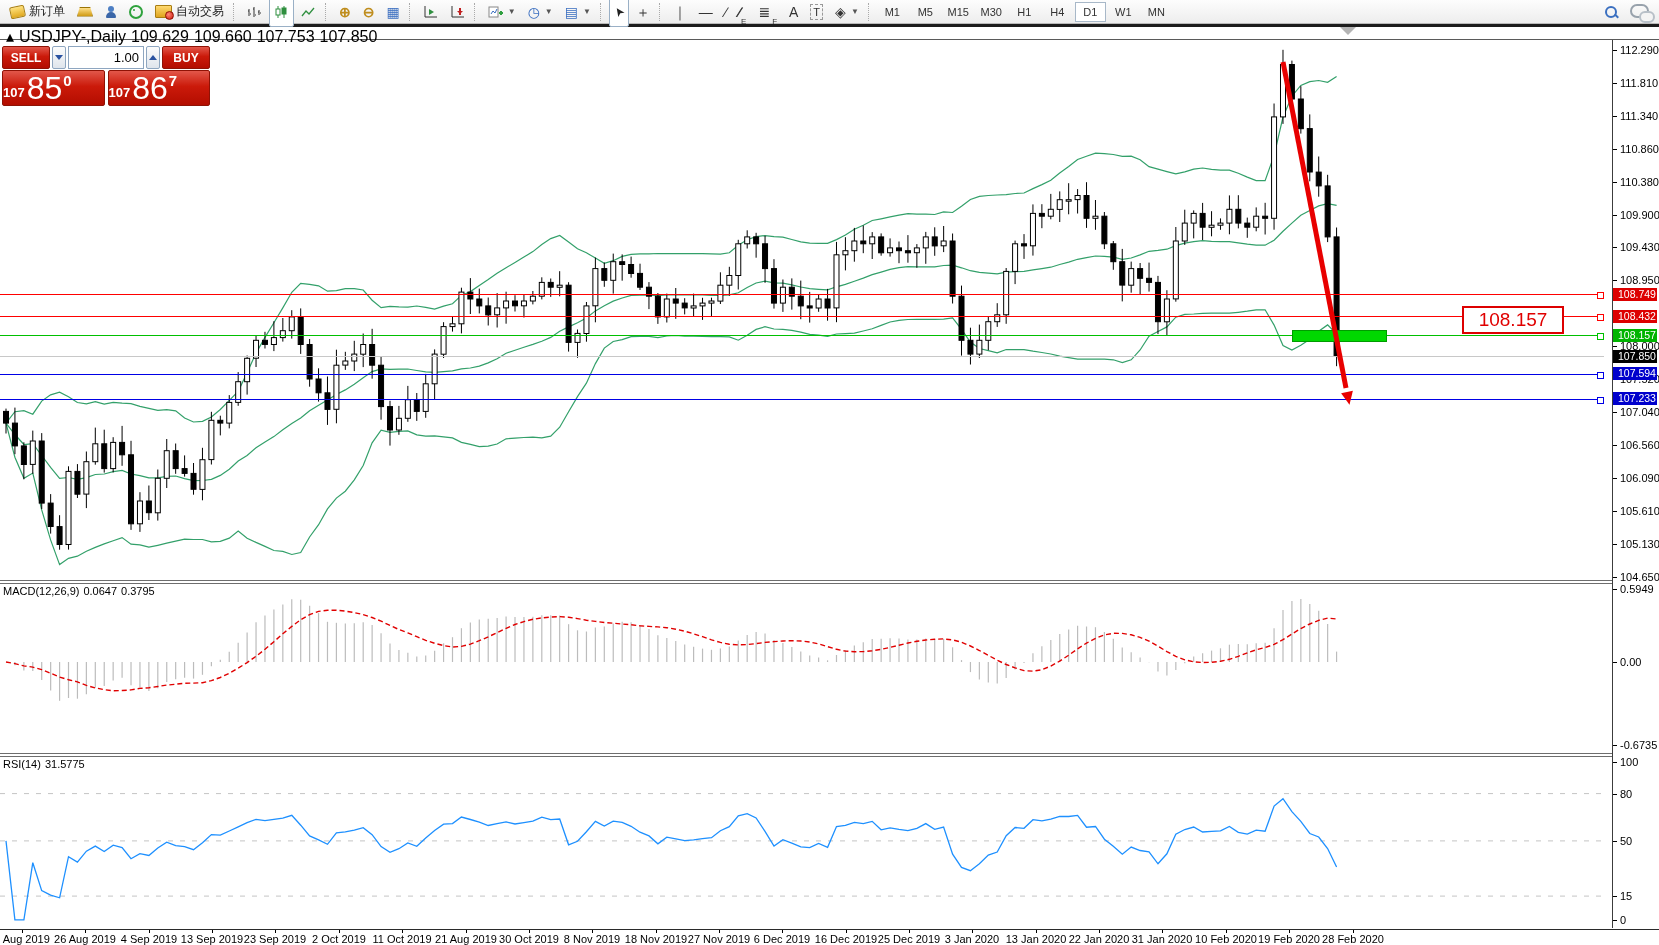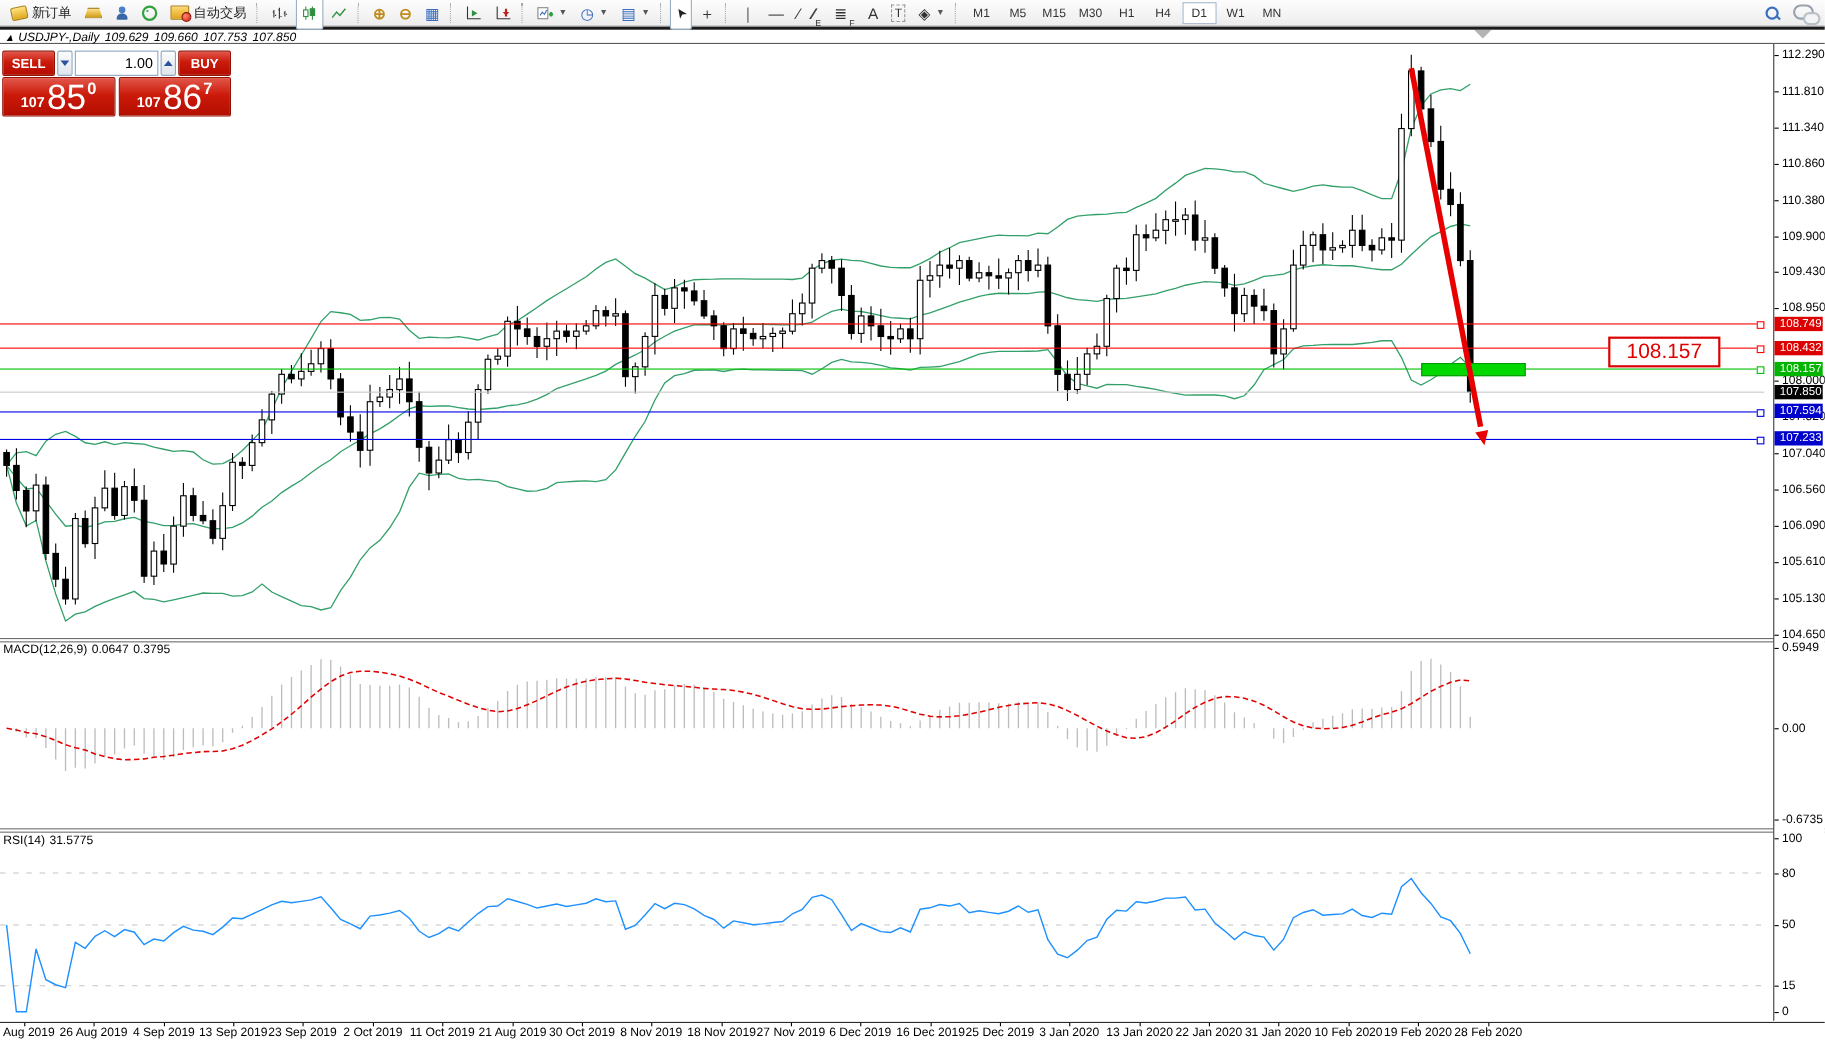--- a/index.html
+++ b/index.html
@@ -35,21 +35,21 @@
   .g-dark{color:#333;}
   .i-cursor{display:inline-block;transform:rotate(-125deg);font-size:12px;color:#222;}
   .i-search{position:relative;width:14px;height:14px;}
   .i-search:before{content:"";position:absolute;left:1px;top:1px;width:8px;height:8px;border:2px solid #3a6fc0;border-radius:50%;}
   .i-search:after{content:"";position:absolute;left:10px;top:10px;width:5px;height:2px;background:#3a6fc0;transform:rotate(45deg);}
   .i-chat{position:relative;width:15px;height:10px;border:2px solid #98a2ac;border-radius:7px;margin-top:-2px;}
   .i-chat:after{content:"";position:absolute;left:7px;top:5px;width:12px;height:8px;border:2px solid #b8c0c8;border-radius:6px;background:#f4f4f4;}
   .sub-e{font-size:8px;color:#333;margin-left:-2px;align-self:flex-end;}
 
   
-  .symbol-strip{position:absolute;left:6px;top:27px;height:12px;font-size:11px;color:#000;z-index:5;white-space:nowrap;font-style:italic;}
+  .symbol-strip{position:absolute;left:6px;top:27px;height:12px;font-size:16px;color:#000;z-index:5;white-space:nowrap;}
   .symbol-strip span{margin-right:5px;}
   .shift-marker{position:absolute;left:1340px;top:27px;width:0;height:0;z-index:5;
      border-left:8px solid transparent;border-right:8px solid transparent;border-top:8px solid #b4b4b4;}
   .frame-line{position:absolute;left:0;top:39px;width:1659px;height:1px;background:#5a5a5a;}
   .main-panel{position:absolute;left:0;top:40px;width:1612px;height:540px;overflow:hidden;background:#fff;}
   .macd-panel{position:absolute;left:0;top:583px;width:1612px;height:170px;overflow:hidden;background:#fff;}
   .rsi-panel{position:absolute;left:0;top:756px;width:1612px;height:172px;overflow:hidden;background:#fff;}
   .pane-divider{position:absolute;left:0;width:1659px;height:2px;background:#fff;border-top:1px solid #6e6e6e;border-bottom:1px solid #6e6e6e;z-index:8;}
   .ind-label{position:absolute;left:3px;top:2px;font-size:11px;color:#000;z-index:6;white-space:nowrap;}
   .ind-label span{margin-right:4px;}
@@ -79,21 +79,21 @@
   .trade-panel{position:absolute;left:2px;top:46px;width:208px;z-index:30;font-family:"Liberation Sans",sans-serif;}
   .tp-row1{display:flex;gap:2px;height:23px;}
   .redgrad{background:linear-gradient(180deg,#e2574a 0%,#cb1a0a 45%,#b30d00 100%);color:#fff;border:1px solid #8f1205;border-radius:2px;}
   .tp-btn{flex:0 0 48px;font-size:12px;font-weight:bold;text-align:center;padding:0;}
   .spin{flex:0 0 14px;background:linear-gradient(#fcfcfc,#dfe5ec);border:1px solid #8ea6c0;border-radius:2px;padding:0;
         display:flex;align-items:center;justify-content:center;}
   .tri-down{width:0;height:0;border-left:4px solid transparent;border-right:4px solid transparent;border-top:5px solid #2a52a0;}
   .tri-up{width:0;height:0;border-left:4px solid transparent;border-right:4px solid transparent;border-bottom:5px solid #2a52a0;}
   .vol{flex:1;min-width:0;border:1px solid #8ea6c0;font-size:13px;text-align:right;padding:0 4px;color:#000;}
   .tp-row2{display:flex;gap:3px;margin-top:1px;height:36px;}
-  .tp-price{flex:1;display:flex;align-items:flex-end;justify-content:center;padding-bottom:1px;}
+  .tp-price{flex:1;display:flex;align-items:flex-end;padding-bottom:1px;}
   .p-small{font-size:13px;font-weight:bold;margin:0 2px 4px 0;}
   .p-big{font-size:32px;line-height:31px;font-weight:normal;}
   .p-sup{font-size:15px;margin:0 0 15px 1px;font-weight:bold;}
 </style>
 </head>
 <body>
 
 <div id="app">
 
   <div class="toolbar">

